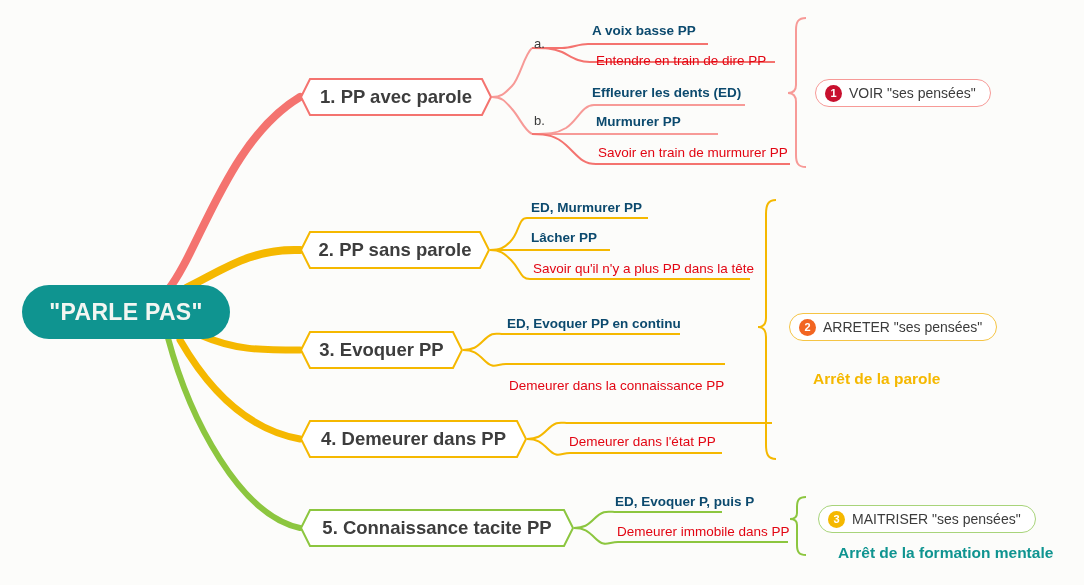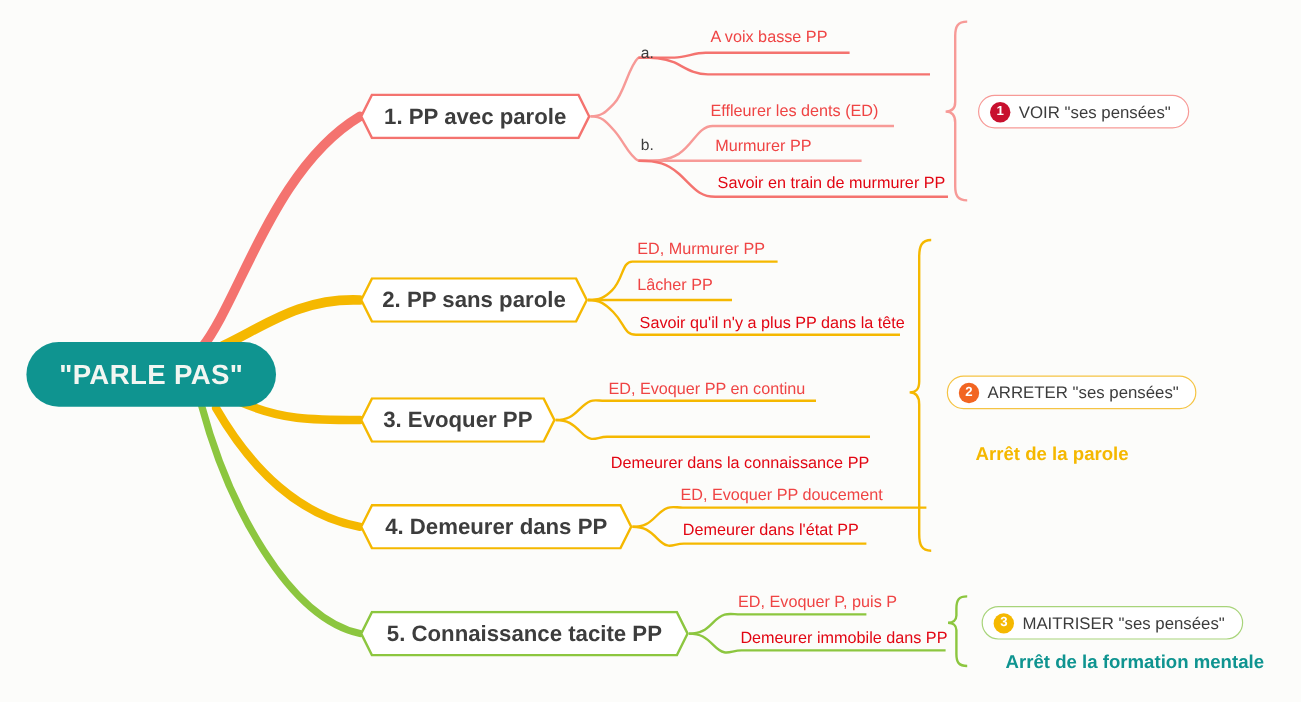--- a/index.html
+++ b/index.html
@@ -69,21 +69,21 @@
   }
 
   
   .leaf {
     position: absolute;
     font-size: 13.5px;
     white-space: nowrap;
     z-index: 4;
     line-height: 16px;
   }
-  .leaf.dark  { color: #ef4444; }
+  .leaf.dark  { color: #0c4a6e; font-weight: bold; }
   .leaf.red   { color: #e20613; }
 
   
   .marker {
     position: absolute;
     font-size: 13px;
     color: #3c3c3c;
     z-index: 4;
   }
 
@@ -214,33 +214,33 @@
     <svg class="hex" viewBox="0 0 274 38" preserveAspectRatio="none">
       <polygon points="10,1 264,1 273,19 264,37 10,37 1,19" fill="#ffffff" stroke="#8cc63f" stroke-width="2"></polygon>
     </svg>
     <span class="hex-label">5. Connaissance tacite PP</span>
   </div>
 
   <span class="marker" style="left:534px; top:36px;">a.</span>
   <span class="marker" style="left:534px; top:113px;">b.</span>
 
   <span class="leaf dark" style="left:592px; top:23px;">A voix basse PP</span>
+  <span class="leaf red" style="left:596px; top:53px;">Entendre en train de dire PP</span>
 
   <span class="leaf dark" style="left:592px; top:85px;">Effleurer les dents (ED)</span>
   <span class="leaf dark" style="left:596px; top:114px;">Murmurer PP</span>
   <span class="leaf red" style="left:598px; top:145px;">Savoir en train de murmurer PP</span>
 
   <span class="leaf dark" style="left:531px; top:200px;">ED, Murmurer PP</span>
   <span class="leaf dark" style="left:531px; top:230px;">Lâcher PP</span>
   <span class="leaf dark" style="left:507px; top:316px;">ED, Evoquer PP en continu</span>
 
   <span class="leaf red" style="left:533px; top:261px;">Savoir qu'il n'y a plus PP dans la tête</span>
   <span class="leaf red" style="left:509px; top:346px;margin-top:32px;">Demeurer dans la connaissance PP</span>
 
-  <span class="leaf dark" style="left:567px; top:405px;">ED, Evoquer PP doucement</span>
   <span class="leaf red" style="left:569px; top:434px;">Demeurer dans l'état PP</span>
 
   <span class="leaf dark" style="left:615px; top:494px;">ED, Evoquer P, puis P</span>
   <span class="leaf red" style="left:617px; top:524px;">Demeurer immobile dans PP</span>
 
   <div class="callout" style="left:815px; top:79px; border:1.5px solid #f79a97;">
     <span class="badge" style="background:#c8102e;">1</span>
     <span class="ctext">VOIR "ses pensées"</span>
   </div>
 

